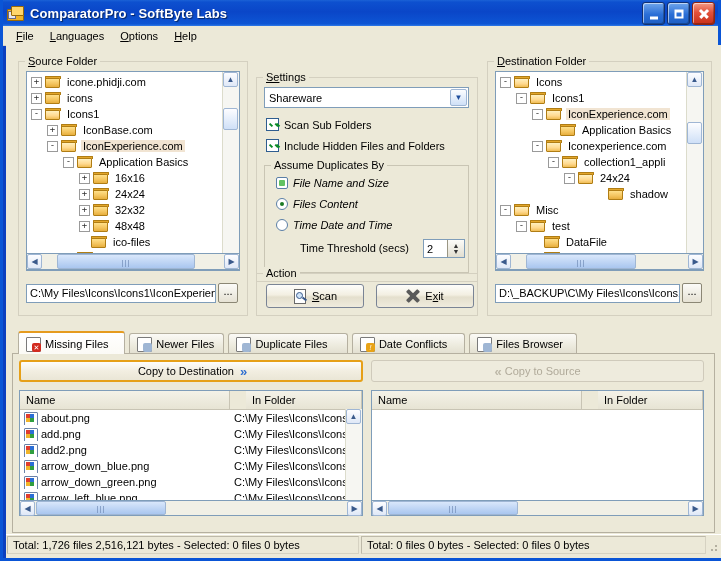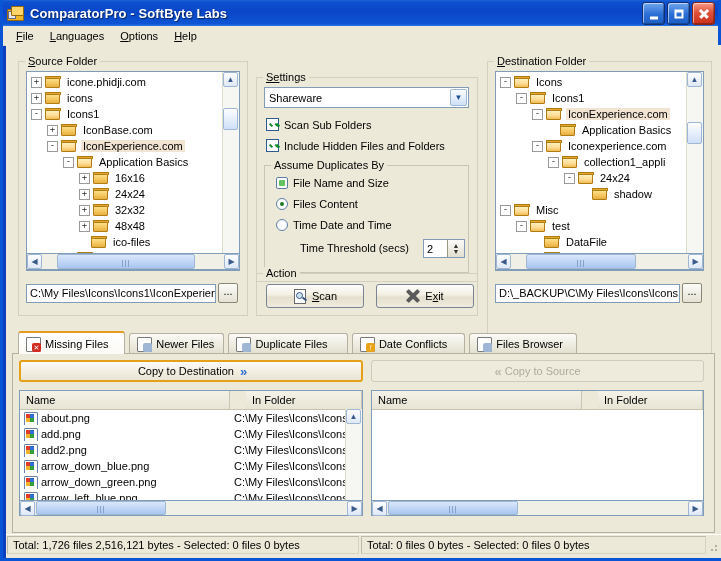--- a/index.html
+++ b/index.html
@@ -81,21 +81,21 @@
   .combo{position:absolute;height:21px;background:#fff;border:1px solid #7f9db9;box-sizing:border-box;
     display:flex;align-items:center;padding-left:4px;font-size:11px;}
   .combo .arrowbox{position:absolute;right:1px;top:1px;width:17px;bottom:1px;
     background:linear-gradient(180deg,#fcfdff,#cfe0f7);border:1px solid #9fb6d4;border-radius:2px;box-sizing:border-box;
     display:flex;align-items:center;justify-content:center;color:#1f4e9c;font-size:8px;}
   .chk{position:absolute;display:flex;align-items:center;font-size:11px;}
   .chkbox{width:13px;height:13px;background:#fff;border:1px solid #2f5d8f;box-sizing:border-box;margin-right:5px;
     position:relative;flex:0 0 auto;}
   .chkbox:after{content:"";position:absolute;left:2px;top:5px;width:4px;height:2px;background:#0a8a28;
     transform:rotate(45deg);box-shadow:4px -4px 0 0 #0a8a28, 5px -5px 0 0 #0a8a28;}
-  .rad{position:absolute;display:flex;align-items:center;font-size:11px;}
+  .rad{position:absolute;display:flex;align-items:center;font-size:11px;font-style:italic;}
   .radc{width:12px;height:12px;border-radius:50%;border:1px solid #5b7fa6;background:#fff;margin-right:5px;
     position:relative;flex:0 0 auto;box-sizing:border-box;}
   .radc.on:after{content:"";position:absolute;left:3px;top:3px;width:4px;height:4px;border-radius:50%;background:#1a7a24;}
   .radc.sq{border-radius:2px;border:1px solid #5b7fa6;background:#fff;}
   .radc.sq:after{content:"";position:absolute;left:2px;top:2px;width:6px;height:6px;background:#62c262;border-radius:1px;}
   .spin{position:absolute;height:19px;background:#fff;border:1px solid #7f9db9;box-sizing:border-box;
     display:flex;align-items:center;padding-left:3px;font-size:11px;}
   .spinbtn{position:absolute;right:0;top:0;bottom:0;width:16px;
     background:linear-gradient(180deg,#fbfbf8,#e2ded0);border-left:1px solid #9a9684;
     display:flex;flex-direction:column;align-items:center;justify-content:center;font-size:7px;line-height:6px;color:#333;}
@@ -361,21 +361,21 @@
             <i class="hdl"></i>
           </span>
         <span><u>S</u><span>can</span></span>
       </div>
       <div class="btn" style="left:120px;top:11px;width:98px;height:24px;">
         <span class="ic ic-exit"></span>
         <span>E<u>x</u><span>it</span></span>
       </div>
     </div>
 
-    <div class="grp" style="left:481px;top:16px;width:225px;height:293px;">
+    <div class="grp" style="left:481px;top:16px;width:225px;height:255px;">
       <div class="gbox"></div>
       <div class="gcap"><u>D</u><span>estination Folder</span></div>
       <div class="treepanel" style="left:8px;top:10px;width:209px;height:200px;">
         <div id="dst-tree" style="position:absolute;left:0;top:2px;right:17px;overflow:hidden;">
             <div class="tnode" style="padding-left: 4px;">
               <span class="tog">-</span>
               <span class="fico open">
                 <i class="tab"></i>
                 <i class="bd"></i>
               </span>
@@ -422,21 +422,21 @@
               <span class="tlabel">collection1_appli</span>
             </div>
             <div class="tnode" style="padding-left: 68px;">
               <span class="tog">-</span>
               <span class="fico open">
                 <i class="tab"></i>
                 <i class="bd"></i>
               </span>
               <span class="tlabel">24x24</span>
             </div>
-            <div class="tnode" style="padding-left: 84px;">
+            <div class="tnode" style="padding-left: 84px; justify-content: center;">
               <span class="tog none"></span>
               <span class="fico">
                 <i class="tab"></i>
                 <i class="bd"></i>
               </span>
               <span class="tlabel">shadow</span>
             </div>
             <div class="tnode" style="padding-left: 4px;">
               <span class="tog">-</span>
               <span class="fico open">

